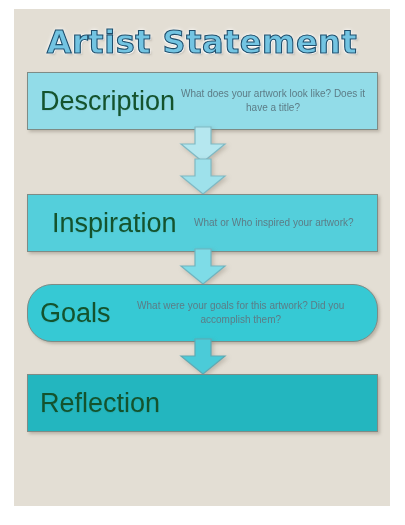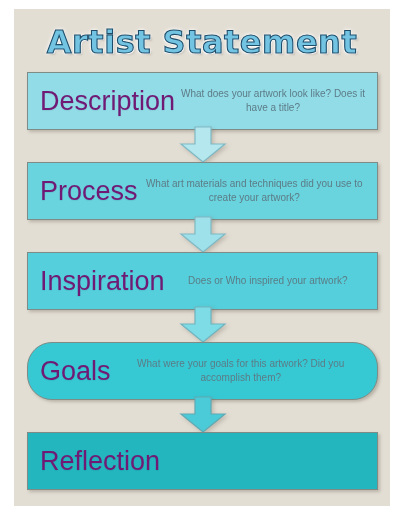--- a/index.html
+++ b/index.html
@@ -73,21 +73,21 @@
     box-sizing: border-box;
     border: 1px solid #7E8B86;
     display: flex;
     align-items: center;
     box-shadow: 2px 2px 3px rgba(120,112,98,0.38);
   }
 
   .step-label {
     font-family: "Liberation Sans", sans-serif;
     font-weight: 400;
-    color: #701a75;
+    color: #14532d;
     font-size: 27px;
     line-height: 1;
     padding-left: 12px;
     flex: 0 0 auto;
     white-space: nowrap;
     text-shadow: 0 1px 1px rgba(0,0,0,0.07);
   }
 
   .step-question {
     flex: 1 1 auto;
@@ -132,34 +132,30 @@
       <span class="step-label">Description</span>
       <span class="step-question">What does your artwork look like? Does it have a title?</span>
     </div>
 
     <div class="arrow">
       <svg width="56" height="36" viewBox="0 0 56 36" aria-hidden="true">
         <polygon points="20,0 36,0 36,17 50,17 28,35 6,17 20,17" fill="#B5E7EF" stroke="#7FB9C4" stroke-width="1.2"></polygon>
       </svg>
     </div>
 
-    <div class="step" style="height:58px; background:#69D3DE;">
-      <span class="step-label">Process</span>
-      <span class="step-question">What art materials and techniques did you use to create your artwork?</span>
-    </div>
 
     <div class="arrow">
       <svg width="56" height="36" viewBox="0 0 56 36" aria-hidden="true">
         <polygon points="20,0 36,0 36,17 50,17 28,35 6,17 20,17" fill="#9EE1EB" stroke="#7FB9C4" stroke-width="1.2"></polygon>
       </svg>
     </div>
 
-    <div class="step" style="height:58px; background:#54CFDB;">
+    <div class="step" style="height:58px; background:#54CFDB;padding-left:12px;">
       <span class="step-label">Inspiration</span>
-      <span class="step-question">Does or Who inspired your artwork?</span>
+      <span class="step-question">What or Who inspired your artwork?</span>
     </div>
 
     <div class="arrow">
       <svg width="56" height="36" viewBox="0 0 56 36" aria-hidden="true">
         <polygon points="20,0 36,0 36,17 50,17 28,35 6,17 20,17" fill="#7EDCE7" stroke="#6FB4BF" stroke-width="1.2"></polygon>
       </svg>
     </div>
 
     <div class="step" style="height:58px; background:#36C9D4;border-radius:25px;">
       <span class="step-label">Goals</span>

